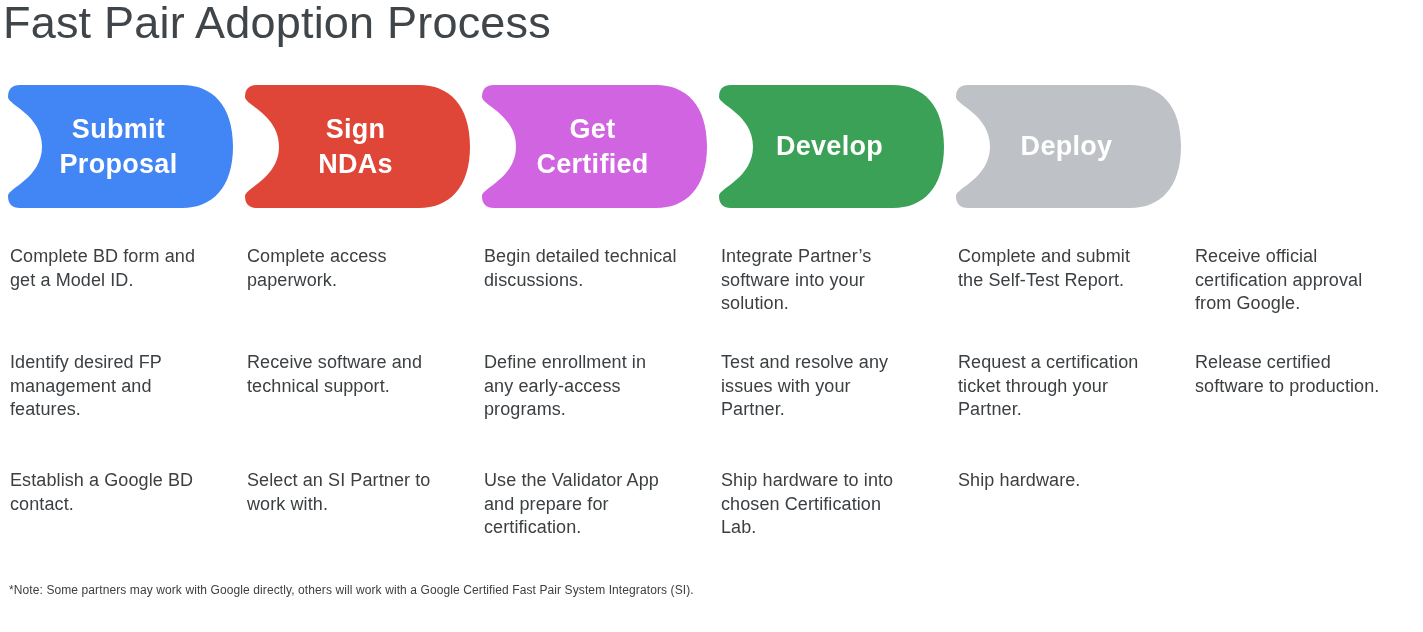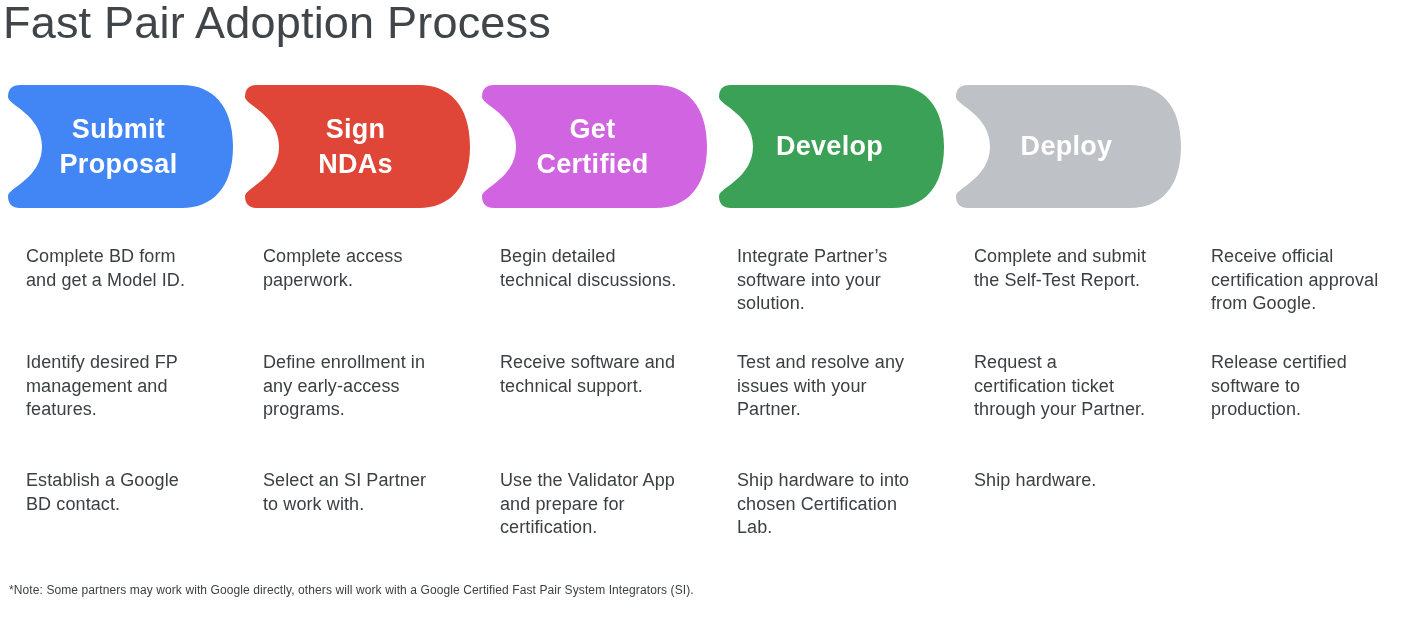--- a/index.html
+++ b/index.html
@@ -54,21 +54,21 @@
   .desc-grid {
     position: absolute;
     left: 0;
     top: 245px;
     width: 1423px;
     display: grid;
     grid-template-columns: repeat(6, 237px);
     grid-template-rows: 106px 118px auto;
   }
   .desc-cell {
-    padding: 0 33px 0 26px;
+    padding: 0 33px 0 10px;
     font-size: 18px;
     line-height: 23.5px;
     letter-spacing: 0.1px;
     color: #3c4043;
   }
   .note {
     position: absolute;
     left: 9px;
     top: 577px;
     width: 706px;
@@ -131,22 +131,22 @@
   <div class="desc-grid">
 
     <div class="desc-cell">Complete BD form and get a Model ID.</div>
     <div class="desc-cell">Complete access paperwork.</div>
     <div class="desc-cell">Begin detailed technical discussions.</div>
     <div class="desc-cell">Integrate Partner’s software into your solution.</div>
     <div class="desc-cell">Complete and submit the Self-Test Report.</div>
     <div class="desc-cell">Receive official certification approval from Google.</div>
 
     <div class="desc-cell">Identify desired FP management and features.</div>
+    <div class="desc-cell">Receive software and technical support.</div>
     <div class="desc-cell">Define enrollment in any early-access programs.</div>
-    <div class="desc-cell">Receive software and technical support.</div>
     <div class="desc-cell">Test and resolve any issues with your Partner.</div>
     <div class="desc-cell">Request a certification ticket through your Partner.</div>
     <div class="desc-cell">Release certified software to production.</div>
 
     <div class="desc-cell">Establish a Google BD contact.</div>
     <div class="desc-cell">Select an SI Partner to work with.</div>
     <div class="desc-cell">Use the Validator App and prepare for certification.</div>
     <div class="desc-cell">Ship hardware to into chosen Certification Lab.</div>
     <div class="desc-cell">Ship hardware.</div>
   </div>

